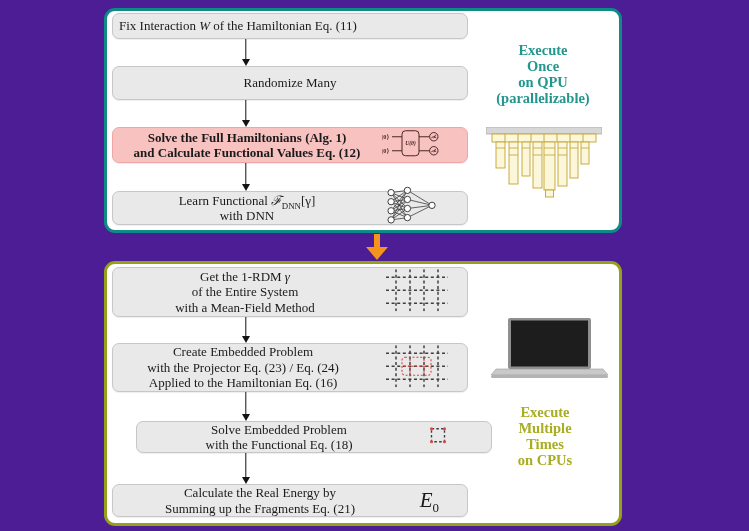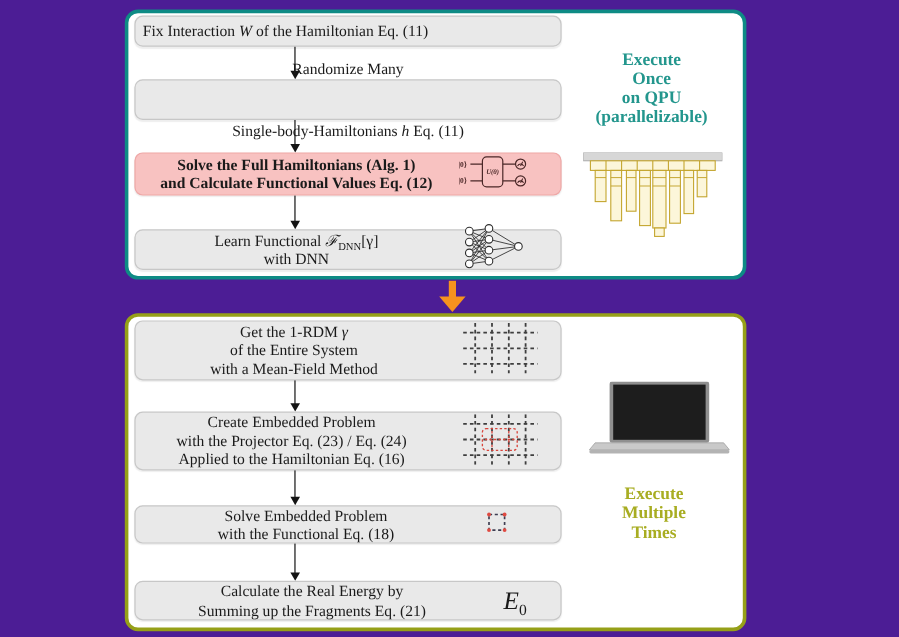--- a/index.html
+++ b/index.html
@@ -53,21 +53,20 @@
       <div><span>Fix Interaction </span><span class="mvar">W</span><span> of the Hamiltonian Eq. (11)</span></div>
     </div>
 
     <div class="flow-arrow" style="left:240px; top:39px; height:27px;">
         <div class="shaft"></div>
         <div class="head"></div>
       </div>
 
     <div class="step" style="top:66px; height:34px;gap:35px;">
       <div>Randomize Many</div>
-      <div><span>Single-body-Hamiltonians </span><span class="mvar">h</span><span> Eq. (11)</span></div>
     </div>
 
     <div class="flow-arrow" style="left:240px; top:100px; height:27px;">
         <div class="shaft"></div>
         <div class="head"></div>
       </div>
 
     <div class="step pink" style="top:127px; height:36px; padding-right:86px;font-weight:bold;">
       <div>Solve the Full Hamiltonians (Alg. 1)</div>
       <div>and Calculate Functional Values Eq. (12)</div>
@@ -242,21 +241,21 @@
           </g>
         </svg>
       </span>
     </div>
 
     <div class="flow-arrow" style="left:240px; top:392px; height:29px;">
         <div class="shaft"></div>
         <div class="head"></div>
       </div>
 
-    <div class="step" style="top:421px; height:32px; padding-right:70px;">
+    <div class="step" style="top:421px; height:32px; padding-right:70px;margin-left:24px;">
       <div>Solve Embedded Problem</div>
       <div>with the Functional Eq. (18)</div>
       <span class="icon" style="right:44px;">
         <svg width="18" height="18" viewBox="0 0 18 18">
           <rect x="2.5" y="2.5" width="13" height="13" fill="none" stroke="#3e3e52" stroke-width="1.4" stroke-dasharray="2.6 2.2"></rect>
           <g fill="#e04a41">
             <circle cx="2.5" cy="2.5" r="1.6"></circle>
               <circle cx="15.5" cy="2.5" r="1.6"></circle>
               <circle cx="2.5" cy="15.5" r="1.6"></circle>
               <circle cx="15.5" cy="15.5" r="1.6"></circle>
@@ -282,16 +281,17 @@
         <rect x="20" y="2.5" width="77" height="46" fill="#1d1d1d"></rect>
         <polygon points="5,51 112,51 117,57 0,57" fill="#c9c9c9" stroke="#9b9b9b" stroke-width="0.6"></polygon>
         <rect x="0" y="57" width="117" height="3" rx="1.5" fill="#b3b3b3"></rect>
       </svg>
     </span>
 
     <div class="note note-olive" style="left:470px; top:404px; width:150px;">
       <div>Execute</div>
       <div>Multiple</div>
       <div>Times</div>
+      <div>on CPUs</div>
     </div>
   </div>
 
 </div>
 
 </body></html>

